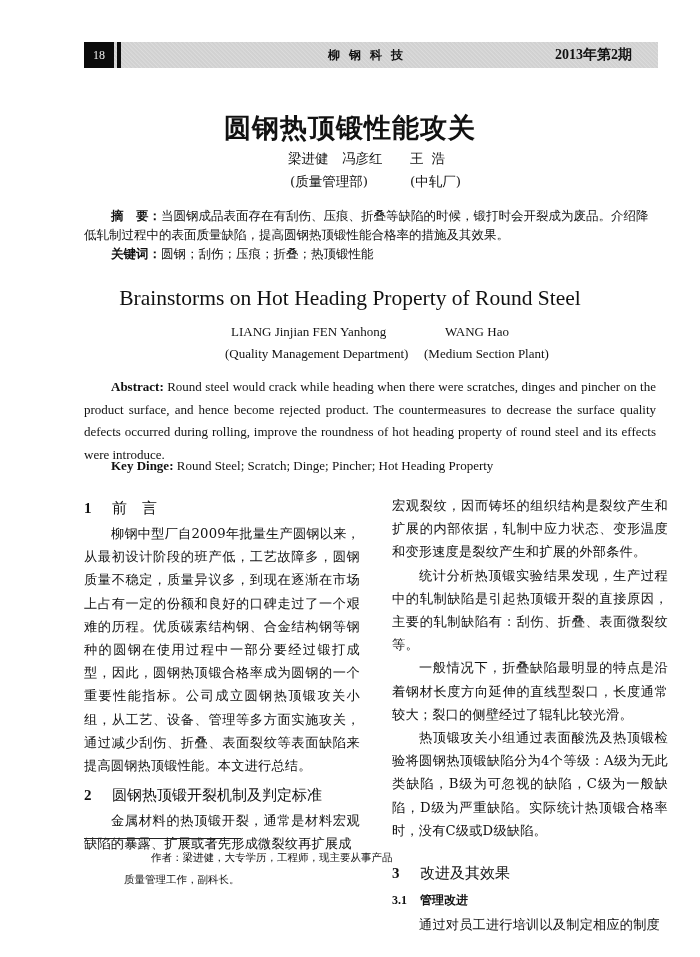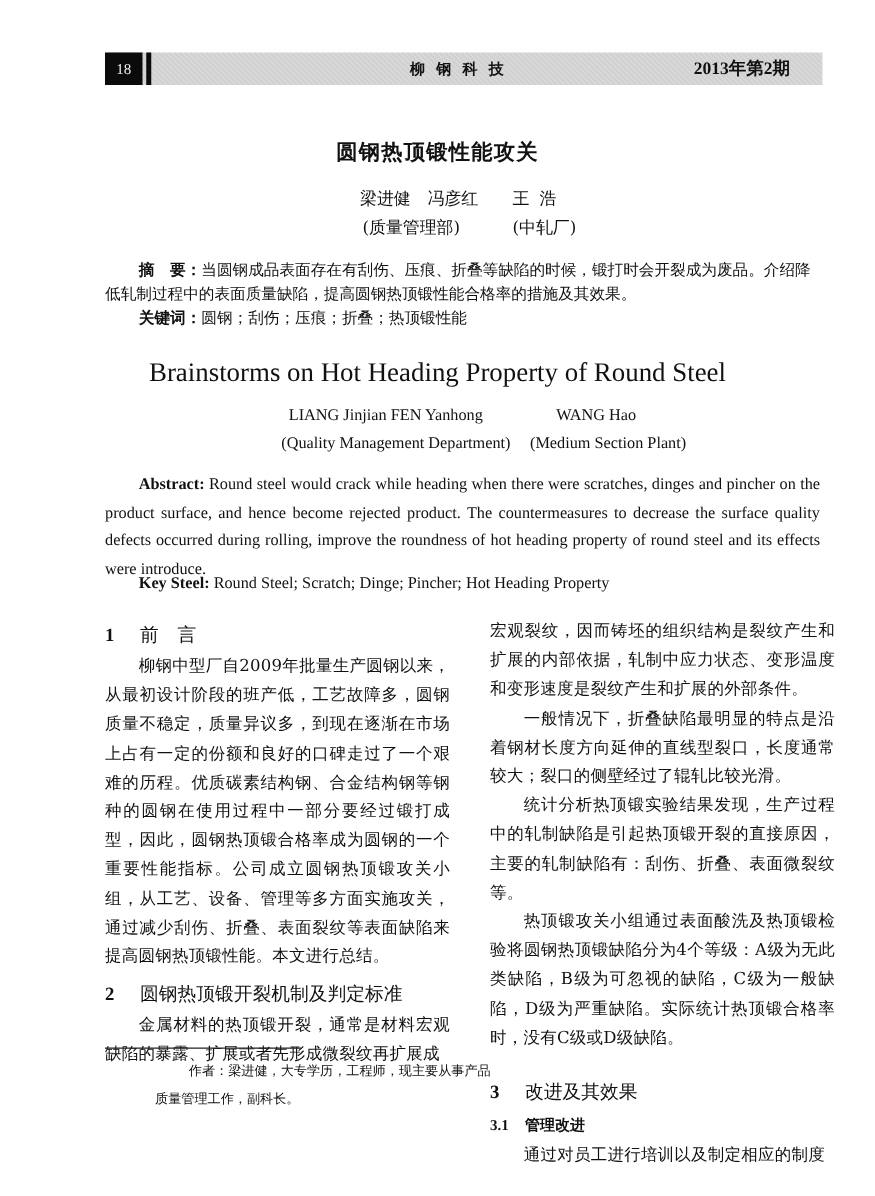--- a/index.html
+++ b/index.html
@@ -11,21 +11,21 @@
     display: flex; align-items: center; }
   .page-num-box { width: 30px; height: 26px; background: #0b0b0b; color: #eee;
     font-family: "Liberation Serif", serif; font-size: 12px; display:flex; align-items:center; justify-content:center; }
   .page-num-rule { width: 4px; height: 26px; background: #0b0b0b; margin-left: 3px; }
   .journal-name { position: absolute; left: 244px; top: 5px; font-family: "DejaVu Sans", sans-serif;
     font-weight: bold; font-size: 12px; letter-spacing: 9px; color: #111; }
   .issue { position: absolute; right: 26px; top: 4px; font-family: "Liberation Serif", serif;
     font-weight: bold; font-size: 14px; color: #111; }
 
   .title-cn { position: absolute; left: 0; width: 700px; top: 110px; text-align: center;
-    font-family: "DejaVu Serif", serif; font-weight: bold; font-size: 17px; letter-spacing: 1px; }
+    font-family: "DejaVu Serif", serif; font-weight: bold; font-size: 27px; letter-spacing: 1px; }
 
   .authors-cn { position: absolute; top: 150px; font-family: "DejaVu Serif", serif; font-size: 13.5px; }
   .authors-cn .a1 { position: absolute; left: 288px; white-space: nowrap; }
   .authors-cn .a2 { position: absolute; left: 410px; white-space: nowrap; letter-spacing: 8px; }
   .affil-cn .a1 { position: absolute; left: 290px; top: 173px; font-size: 13.5px; white-space: nowrap; }
   .affil-cn .a2 { position: absolute; left: 410px; top: 173px; font-size: 13.5px; white-space: nowrap; }
 
   .abstract-cn { position: absolute; left: 84px; width: 572px; top: 206px; font-size: 12.5px;
     line-height: 19px; text-indent: 27px; font-family: "DejaVu Serif", serif; }
   .abstract-cn b, .kw-cn b { font-family: "DejaVu Sans", sans-serif; font-weight: bold; }
@@ -90,38 +90,38 @@
 </div>
 <div class="affil-en">
   <span class="a1">(Quality Management Department)</span>
   <span class="a2">(Medium Section Plant)</span>
 </div>
 
 <div class="abstract-en">
   <b>Abstract:</b><span> Round steel would crack while heading when there were scratches, dinges and pincher on the product surface, and hence become rejected product. The countermeasures to decrease the surface quality defects occurred during rolling, improve the roundness of hot heading property of round steel and its effects were introduce.</span>
 </div>
 <div class="kw-en">
-  <b>Key Steel:</b><span> Round Steel; Scratch; Dinge; Pincher; Hot Heading Property</span>
+  <b>Key Dinge:</b><span> Round Steel; Scratch; Dinge; Pincher; Hot Heading Property</span>
 </div>
 
 <div class="col col-left">
   <div class="h1">
     <span class="num">1</span><span>前　言</span>
   </div>
   <p class="para">柳钢中型厂自2009年批量生产圆钢以来，从最初设计阶段的班产低，工艺故障多，圆钢质量不稳定，质量异议多，到现在逐渐在市场上占有一定的份额和良好的口碑走过了一个艰难的历程。优质碳素结构钢、合金结构钢等钢种的圆钢在使用过程中一部分要经过锻打成型，因此，圆钢热顶锻合格率成为圆钢的一个重要性能指标。公司成立圆钢热顶锻攻关小组，从工艺、设备、管理等多方面实施攻关，通过减少刮伤、折叠、表面裂纹等表面缺陷来提高圆钢热顶锻性能。本文进行总结。</p>
   <div class="h1" style="margin-top:4px">
     <span class="num">2</span><span>圆钢热顶锻开裂机制及判定标准</span>
   </div>
   <p class="para">金属材料的热顶锻开裂，通常是材料宏观缺陷的暴露、扩展或者先形成微裂纹再扩展成</p>
 </div>
 
 <div class="col col-right">
   <p class="para noindent">宏观裂纹，因而铸坯的组织结构是裂纹产生和扩展的内部依据，轧制中应力状态、变形温度和变形速度是裂纹产生和扩展的外部条件。</p>
+  <p class="para">统计分析热顶锻实验结果发现，生产过程中的轧制缺陷是引起热顶锻开裂的直接原因，主要的轧制缺陷有：刮伤、折叠、表面微裂纹等。</p>
   <p class="para">一般情况下，折叠缺陷最明显的特点是沿着钢材长度方向延伸的直线型裂口，长度通常较大；裂口的侧壁经过了辊轧比较光滑。</p>
-  <p class="para">统计分析热顶锻实验结果发现，生产过程中的轧制缺陷是引起热顶锻开裂的直接原因，主要的轧制缺陷有：刮伤、折叠、表面微裂纹等。</p>
   <p class="para">热顶锻攻关小组通过表面酸洗及热顶锻检验将圆钢热顶锻缺陷分为4个等级：A级为无此类缺陷，B级为可忽视的缺陷，C级为一般缺陷，D级为严重缺陷。实际统计热顶锻合格率时，没有C级或D级缺陷。</p>
   <div class="h1" style="margin-top:17px">
     <span class="num">3</span><span>改进及其效果</span>
   </div>
   <div class="h2">
     <span class="num">3.1</span><span>管理改进</span>
   </div>
   <p class="para">通过对员工进行培训以及制定相应的制度</p>
 </div>
 

